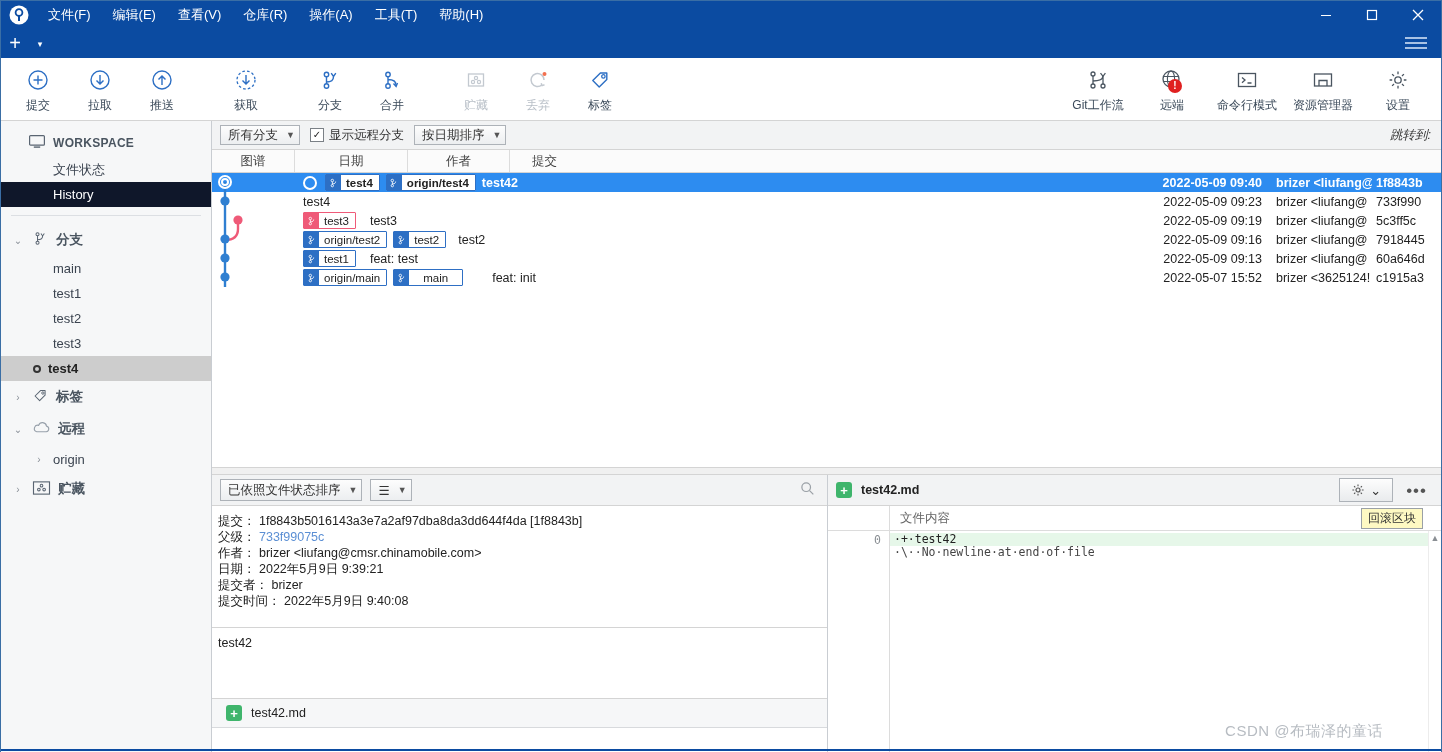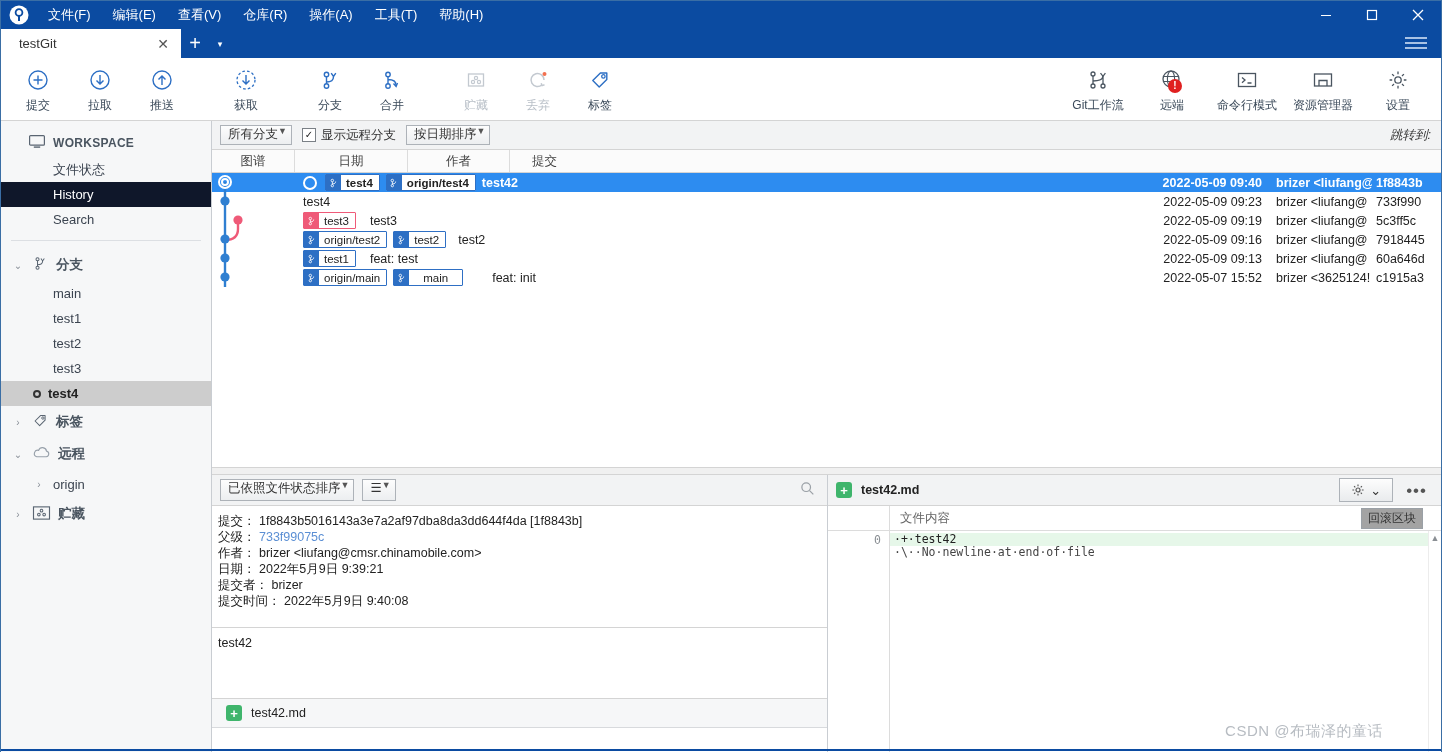--- a/index.html
+++ b/index.html
@@ -71,22 +71,22 @@
   .side-sub .caret{width:12px;text-align:center;color:#8a9199;font-size:10px;}
   .cur-dot{width:8px;height:8px;border-radius:50%;border:2px solid #333;
            box-sizing:border-box;margin-right:7px;margin-left:-20px;}
 
   
   .right{flex:1;display:flex;flex-direction:column;min-width:0;}
 
   .histbar{height:28px;background:#f2f3f4;border-bottom:1px solid #d4d4d4;
            display:flex;align-items:center;padding:0 8px;gap:10px;position:relative;}
   .combo{height:20px;border:1px solid #adb2b8;background:linear-gradient(#fdfdfd,#eceef0);
-         display:flex;align-items:flex-start;padding:0 4px 0 7px;font-size:12.5px;color:#333;
-         cursor:pointer;box-sizing:border-box;}
+         display:flex;align-items:center;padding:0 4px 0 7px;font-size:12.5px;color:#333;
+         gap:8px;cursor:pointer;box-sizing:border-box;}
   .combo .cv{font-size:9px;color:#555;}
   .chk{display:flex;align-items:center;gap:5px;font-size:12.5px;color:#333;cursor:pointer;}
   .chkbox{width:12px;height:12px;border:1px solid #7a8086;background:#fff;
           display:flex;align-items:center;justify-content:center;font-size:10px;color:#222;line-height:1;}
   .jumpto{position:absolute;right:10px;font-size:12.5px;color:#333;font-style:italic;}
 
   .hdr{height:22px;background:#fbfbfb;border-bottom:1px solid #d4d4d4;display:flex;
        font-size:12.5px;color:#444;}
   .hdr .c{display:flex;align-items:center;justify-content:center;
           border-right:1px solid #dcdcdc;box-sizing:border-box;}
@@ -140,21 +140,21 @@
   .difftitle{height:30px;background:#f2f3f4;border-bottom:1px solid #d4d4d4;display:flex;
              align-items:center;gap:9px;padding:0 10px 0 8px;}
   .difftitle .nm{font-size:12.5px;font-weight:bold;color:#222;flex:1;}
   .gearbtn{height:22px;min-width:42px;border:1px solid #adb2b8;background:linear-gradient(#fdfdfd,#e9ebed);
            display:flex;align-items:center;justify-content:center;gap:5px;cursor:pointer;padding:0 5px;}
   .dots{font-size:17px;color:#555;letter-spacing:1px;cursor:pointer;padding:0 4px;line-height:1;}
   .diffhdr{height:24px;border-bottom:1px solid #dcdcdc;display:flex;align-items:center;
            font-size:12.5px;color:#666;position:relative;background:#fff;}
   .gut{width:62px;flex:none;border-right:1px solid #dcdcdc;height:100%;box-sizing:border-box;}
   .diffhdr .lbl{padding-left:10px;}
-  .rollback{position:absolute;right:18px;border:1px solid #9aa0a6;background:#a3a3a3;
+  .rollback{position:absolute;right:18px;border:1px solid #9aa0a6;background:#fef9c3;
             font-size:12px;padding:1px 6px;color:#333;cursor:pointer;}
   .diffbody{flex:1;display:flex;background:#fff;position:relative;}
   .diffgut{width:62px;flex:none;border-right:1px solid #dcdcdc;text-align:right;
            padding:2px 8px 0 0;box-sizing:border-box;
            font-family:"DejaVu Sans Mono","Liberation Mono",monospace;font-size:11.5px;color:#8a8f94;}
   .difflines{flex:1;padding-top:2px;font-family:"DejaVu Sans Mono","Liberation Mono",monospace;
              font-size:11.5px;color:#222;min-width:0;}
   .dline{height:13px;line-height:13px;padding-left:4px;white-space:pre;}
   .dline.add{background:#e6f7e9;}
   .dline.meta{color:#444;}
@@ -201,24 +201,20 @@
       </div>
       <div class="wc close">
         <svg width="12" height="12" viewBox="0 0 12 12">
             <path d="M1 1 L11 11 M11 1 L1 11" stroke="#fff" stroke-width="1.3"></path>
           </svg>
       </div>
     </div>
   </div>
 
   <div class="tabbar">
-    <div class="tab">
-      <span class="tab-label">testGit</span>
-      <span class="tab-close">✕</span>
-    </div>
     <div class="tab-plus">+</div>
     <div class="tab-caret">▾</div>
     <div class="hamburger">
         <i></i>
         <i></i>
         <i></i>
       </div>
   </div>
 
   <div class="toolbar">
@@ -394,21 +390,20 @@
           <svg width="16" height="14" viewBox="0 0 16 14">
               <rect x="0.6" y="0.6" width="14.8" height="9.6" rx="1" fill="none" stroke="#5a6572" stroke-width="1.2"></rect>
               <rect x="4.8" y="11.4" width="6.4" height="1.4" fill="#5a6572"></rect>
             </svg>
         </span>
         <span class="t">WORKSPACE</span>
       </div>
 
       <div class="side-row">文件状态</div>
       <div class="side-row sel">History</div>
-      <div class="side-row">Search</div>
 
       <div class="side-sep"></div>
 
       <div class="side-group">
         <span class="caret">⌄</span>
         <span>
           <svg width="17" height="17" viewBox="0 0 20 20">
             <circle cx="6.5" cy="5" r="1.8" fill="none" stroke="#5a6572" stroke-width="1.2"></circle>
             <circle cx="6.5" cy="15" r="1.8" fill="none" stroke="#5a6572" stroke-width="1.2"></circle>
             <path d="M6.5 6.8v6.4M6.5 11.5c4.3 0 6-1.5 6-4.4" fill="none" stroke="#5a6572" stroke-width="1.2"></path>

